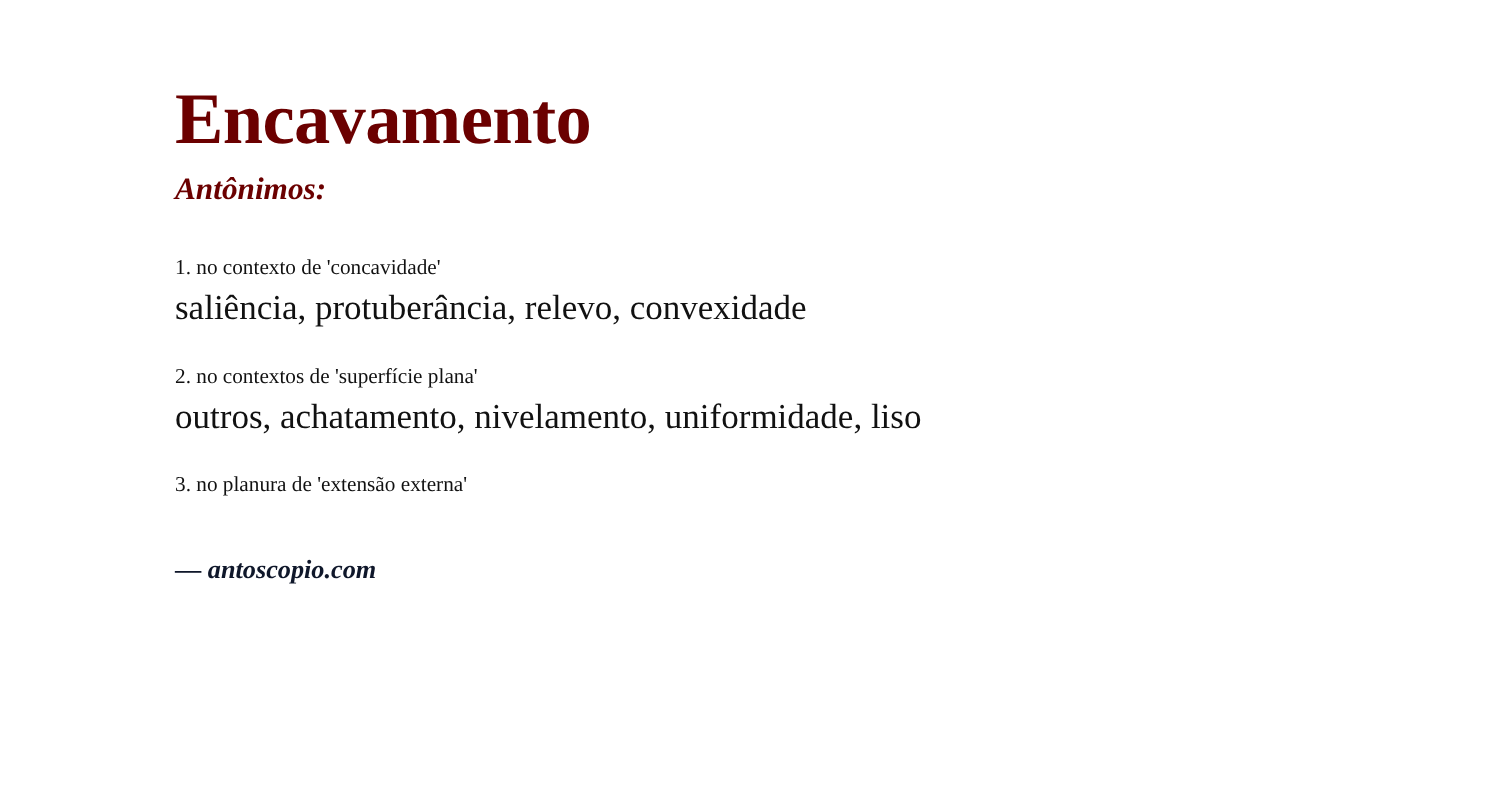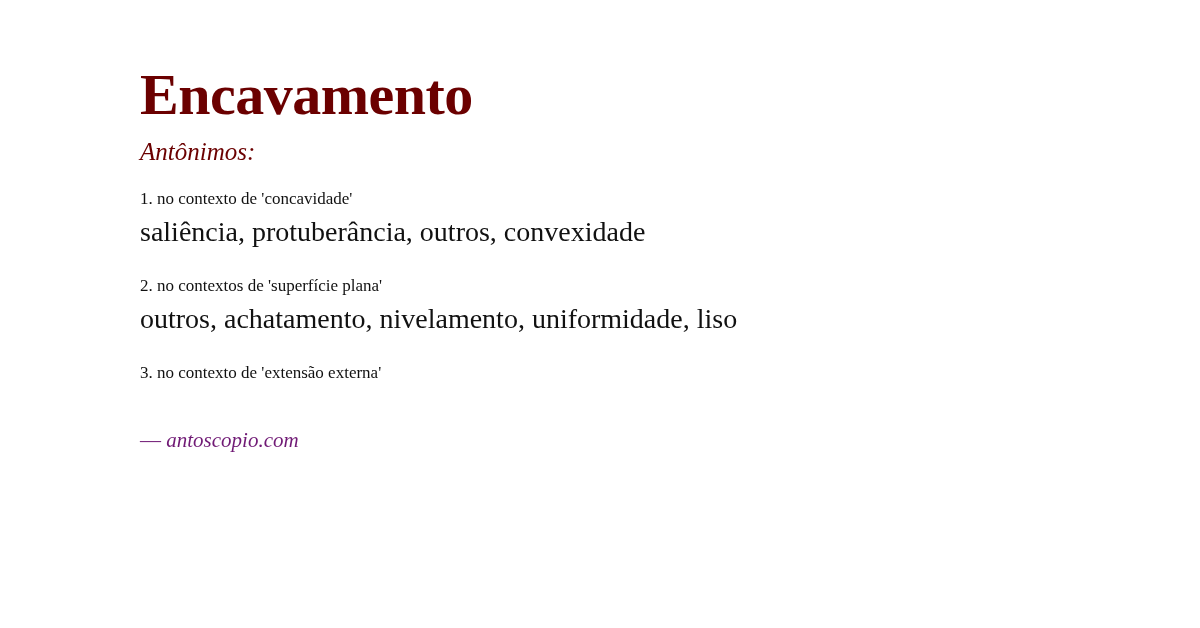--- a/index.html
+++ b/index.html
@@ -26,28 +26,28 @@
     font-weight: bold;
     color: #6b0000;
     line-height: 1.15;
     letter-spacing: -0.5px;
     margin: 0;
     padding-top: 6px;
   }
   .subtitle {
     font-family: "Liberation Serif", serif;
     font-size: 25px;
-    font-weight: normal;
+    font-weight: bold;
     font-style: italic;
     color: #6b0000;
     margin: 8px 0 0 0;
     line-height: 1.2;
   }
   .senses {
-    margin-top: 21px;
+    margin-top: 36px;
   }
   .sense {
     margin-bottom: 26px;
   }
   .sense-context {
     font-family: "Liberation Serif", serif;
     font-size: 17px;
     color: #111111;
     line-height: 1.3;
     margin: 0 0 4px 0;
@@ -62,50 +62,51 @@
   .more-contexts {
     font-family: "Liberation Serif", serif;
     font-size: 18px;
     color: #111111;
     margin: 30px 0 0 0;
   }
   .source {
     font-family: "Liberation Serif", serif;
     font-style: italic;
     font-size: 21px;
-    color: #701a75;
+    color: #0f172a;
     margin: 44px 0 0 0;
+    font-weight: bold;
   }
   .source .dash {
     font-style: normal;
   }
 </style>
 </head>
 <body>
 
 <div class="page">
 
   <h1 class="headword">Encavamento</h1>
 
   <div class="subtitle">Antônimos:</div>
 
   <div class="senses">
 
     <div class="sense">
       <div class="sense-context"><span>1.</span> <span>no contexto de 'concavidade'</span></div>
-      <div class="sense-words">saliência, protuberância, outros, convexidade</div>
+      <div class="sense-words">saliência, protuberância, relevo, convexidade</div>
     </div>
 
     <div class="sense">
       <div class="sense-context"><span>2.</span> <span>no contextos de 'superfície plana'</span></div>
       <div class="sense-words">outros, achatamento, nivelamento, uniformidade, liso</div>
     </div>
 
     <div class="sense">
-      <div class="sense-context"><span>3.</span> <span>no contexto de 'extensão externa'</span></div>
+      <div class="sense-context"><span>3.</span> <span>no planura de 'extensão externa'</span></div>
     </div>
 
   </div>
 
 
   <div class="source"><span class="dash">—</span> <span>antoscopio.com</span></div>
 
 </div>
 
 </body></html>

